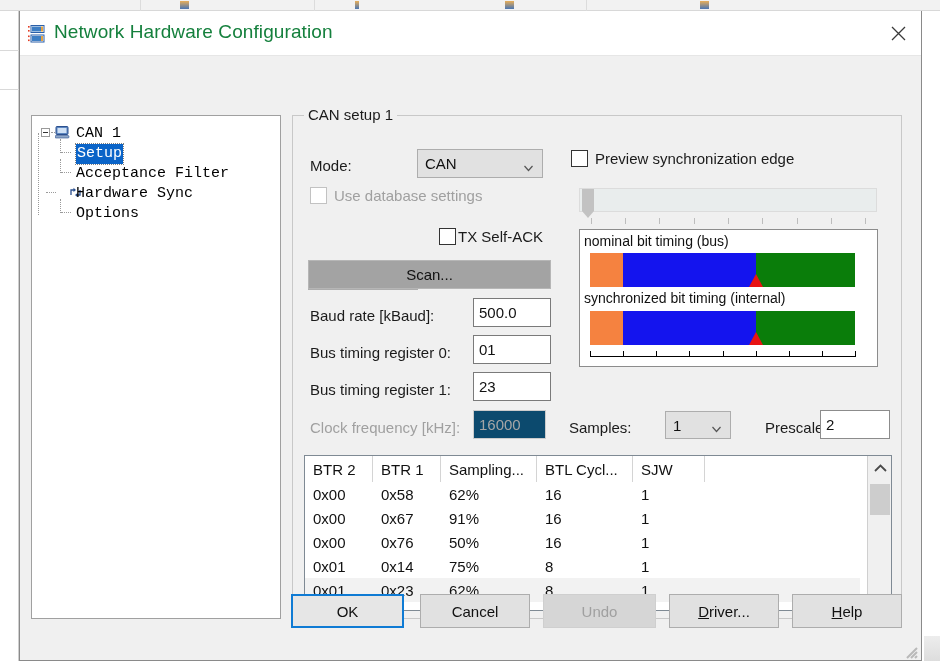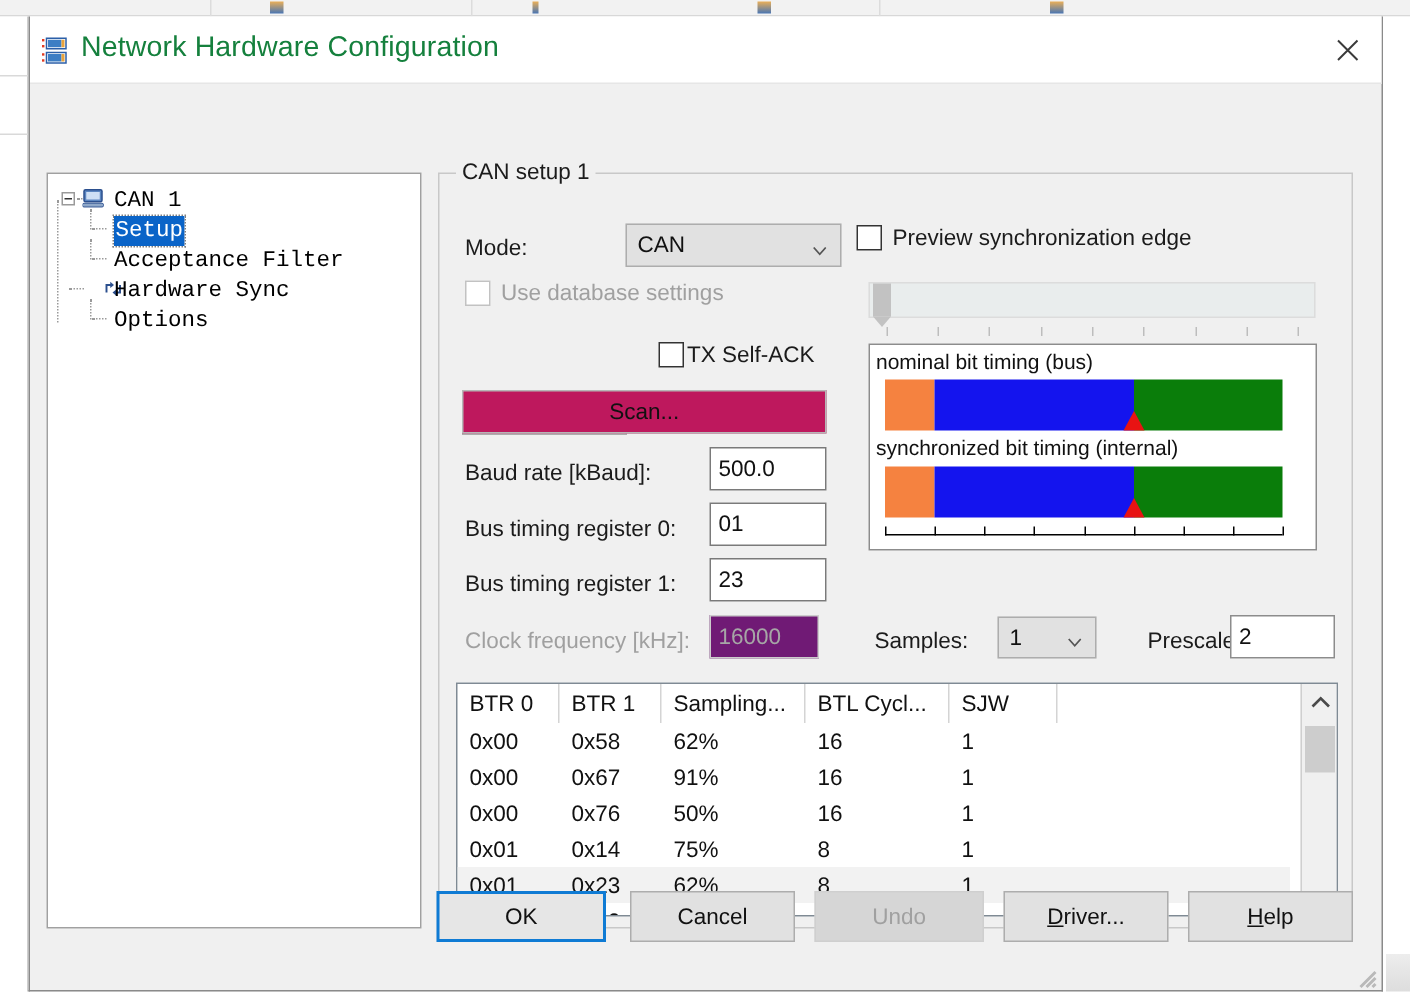--- a/index.html
+++ b/index.html
@@ -163,21 +163,21 @@
   
   .tbox {
     position: absolute;
     background: #ffffff;
     border: 1px solid #7a7a7a;
     font-size: 15px; color: #111;
     display: flex; align-items: center;
     padding-left: 5px;
   }
   .tbox.readonly {
-    background: #701a75; border-color: #cccccc; color: #a6a6a6;
+    background: #0c4a6e; border-color: #cccccc; color: #a6a6a6;
   }
   .tbox.thin { border-color: #8c8c8c; }
 
   
   .cbox { position: absolute; display: flex; align-items: center; }
   .cbox .sq {
     width: 17px; height: 17px; background: #fff;
     border: 1px solid #333333;
   }
   .cbox.dis .sq { border-color: #c2c2c2; }
@@ -186,21 +186,21 @@
 
   
   .btn {
     position: absolute;
     background: #e1e1e1;
     border: 1px solid #adadad;
     font-size: 15px; color: #111;
     display: flex; align-items: center; justify-content: center;
     cursor: default;
   }
-  .btn.wide-scan { background: #be185d; border-color: #b6b6b6; }
+  .btn.wide-scan { background: #a3a3a3; border-color: #b6b6b6; }
   .btn.default { border: 2px solid #0f7bd4; background: #e6e6e6; }
   .btn.disabled { color: #a0a0a0; background: #d6d6d6; border-color: #cfcfcf; }
   .btn u { text-decoration: underline; }
 
   
   .slider-track {
     position: absolute;
     background: #e9eded;
     border: 1px solid #dcdcdc;
   }
@@ -384,21 +384,21 @@
           <span class="vline" style="left:21px; top:-4px; height:14px;"></span>
           <span class="tlabel" style="left:37px">Options</span>
         </div>
       </div>
     </div>
 
     <div class="group">
       <span class="group-title">CAN setup 1</span>
 
       <span class="lbl" style="left:17px; top:41px;">Mode:</span>
-      <div class="combo" style="left:124px; top:33px; width:144px; height:29px;">
+      <div class="combo" style="left:124px; top:33px; width:126px; height:29px;">
         <span>CAN</span>
         <span class="arrow">
           <svg width="9" height="9" viewBox="0 0 9 9">
               <path d="M0.5 2 L4.5 6.5 L8.5 2" stroke="#555" stroke-width="1.2" fill="none"></path>
             </svg>
         </span>
       </div>
 
       <div class="cbox dis" style="left:17px; top:71px;">
         <span class="sq"></span>
@@ -435,21 +435,21 @@
       <span class="lbl" style="left:17px; top:265px;">Bus timing register 1:</span>
       <div class="tbox" style="left:180px; top:256px; width:78px; height:29px;">
         <span>23</span>
       </div>
 
       <span class="lbl dis" style="left:17px; top:303px;">Clock frequency [kHz]:</span>
       <div class="tbox readonly" style="left:180px; top:294px; width:73px; height:29px;">
         <span>16000</span>
       </div>
 
-      <span class="lbl" style="left:290px; top:303px;">Samples:</span>
+      <span class="lbl" style="left:276px; top:303px;">Samples:</span>
       <div class="combo" style="left:372px; top:295px; width:66px; height:28px;">
         <span>1</span>
         <span class="arrow">
           <svg width="9" height="9" viewBox="0 0 9 9">
               <path d="M0.5 2 L4.5 6.5 L8.5 2" stroke="#555" stroke-width="1.2" fill="none"></path>
             </svg>
         </span>
       </div>
 
       <span class="lbl" style="left:472px; top:303px;">Prescaler:</span>
@@ -501,21 +501,21 @@
             <i style="left: 62.5%;"></i>
             <i style="left: 75%;"></i>
             <i style="left: 87.5%;"></i>
             <i style="left: 100%;"></i>
           </div>
       </div>
 
       <div class="table-wrap">
         <div class="grid" id="grid">
             <div class="row header">
-              <div class="cell" style="left: 0px; width: 68px;">BTR 0</div>
+              <div class="cell" style="left: 0px; width: 68px;">BTR 2</div>
               <div class="cell" style="left: 68px; width: 68px;">BTR 1</div>
               <div class="cell" style="left: 136px; width: 96px;">Sampling...</div>
               <div class="cell" style="left: 232px; width: 96px;">BTL Cycl...</div>
               <div class="cell last" style="left: 328px; width: 72px;">SJW</div>
             </div>
             <div class="row">
               <div class="cell" style="left: 0px; width: 68px;">0x00</div>
               <div class="cell" style="left: 68px; width: 68px;">0x58</div>
               <div class="cell" style="left: 136px; width: 96px;">62%</div>
               <div class="cell" style="left: 232px; width: 96px;">16</div>

